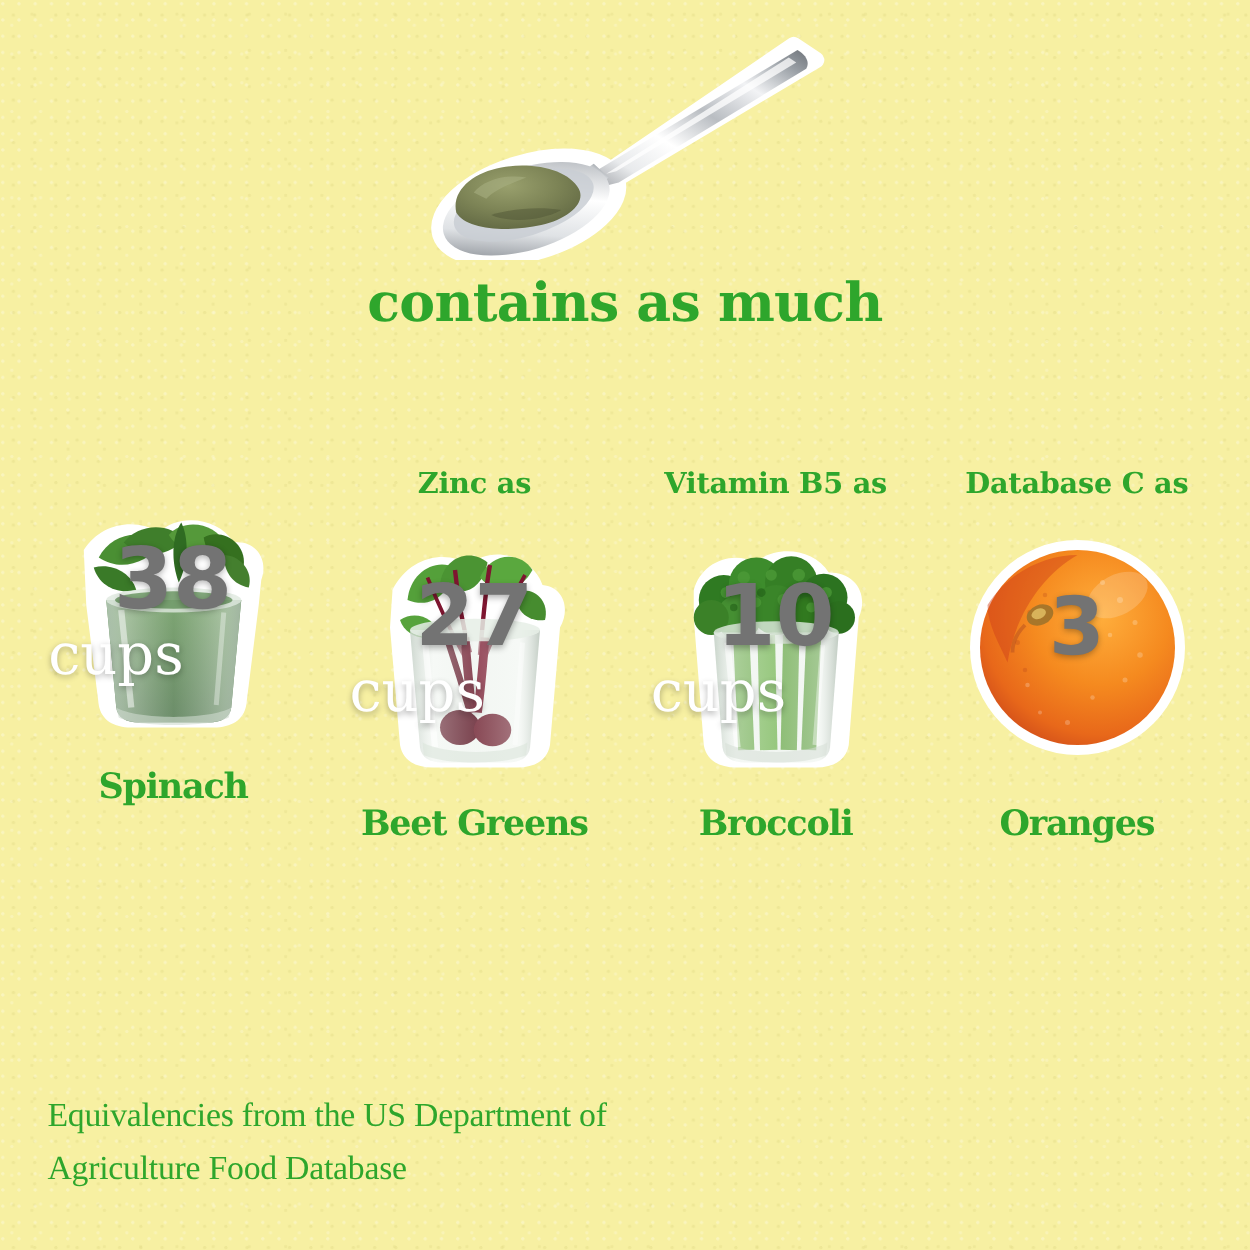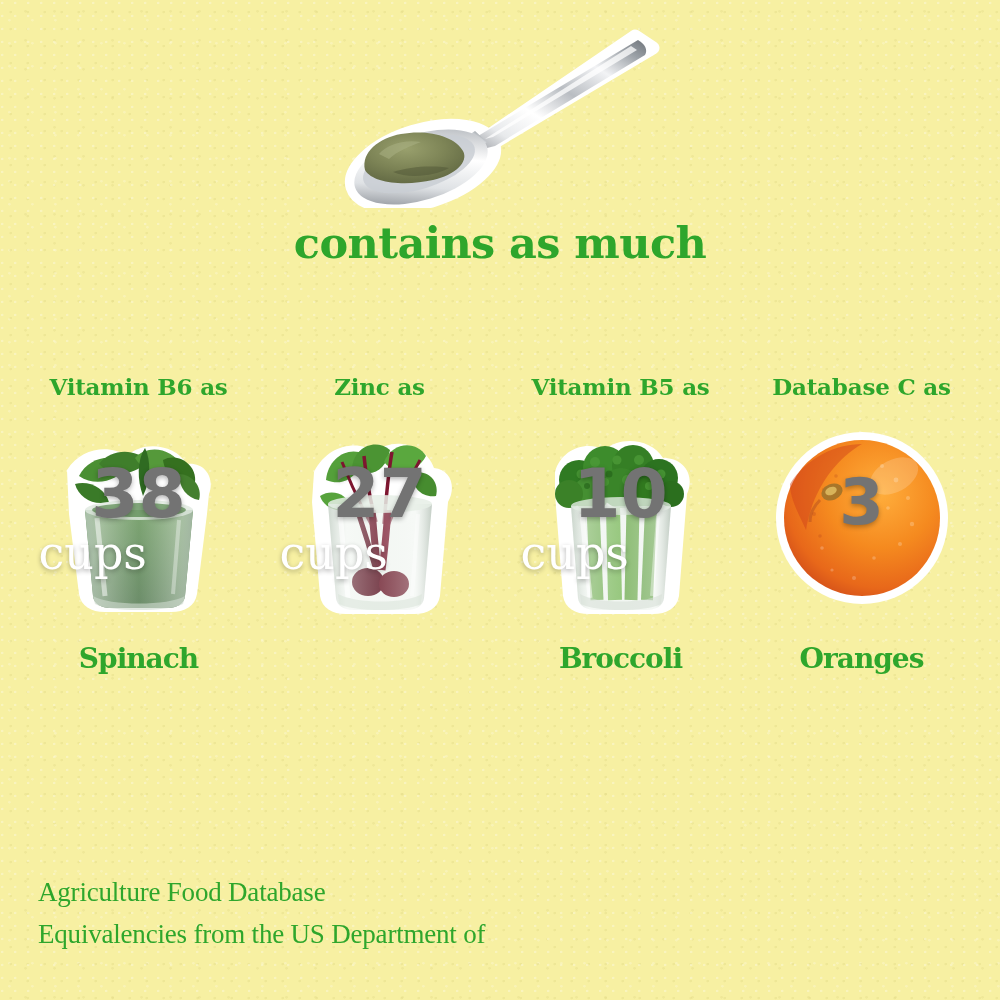--- a/index.html
+++ b/index.html
@@ -178,21 +178,20 @@
 
     <path d="M296 26 L302 30 L158 117 L150 119 Z" fill="#ffffff" opacity=".75"></path>
   </svg>
 </div>
 
 <div class="headline">contains as much</div>
 
 <div class="columns">
 
   <div class="col">
-    <div class="nutrient">Vitamin B6 as</div>
     <div class="figure">
       <svg viewBox="0 0 200 200" width="200" height="200">
         <defs>
           <linearGradient id="glassA" x1="0" y1="0" x2="1" y2="0">
             <stop offset="0" stop-color="#b9c9bc" stop-opacity=".85"></stop>
             <stop offset="0.16" stop-color="#eef3ee" stop-opacity=".55"></stop>
             <stop offset="0.5" stop-color="#d6e2d6" stop-opacity=".35"></stop>
             <stop offset="0.85" stop-color="#eef3ee" stop-opacity=".55"></stop>
             <stop offset="1" stop-color="#aebdb1" stop-opacity=".85"></stop>
           </linearGradient>
@@ -279,20 +278,21 @@
         <path d="M48 86 L152 86 L144 180 C143 188 136 192 126 192 L74 192
                  C64 192 57 188 56 180 Z" fill="url(#glassB)"></path>
         <ellipse cx="100" cy="86" rx="52" ry="9" fill="#e6eee6" opacity=".85"></ellipse>
         <path d="M60 94 L68 180" stroke="#ffffff" stroke-width="5" opacity=".6" fill="none"></path>
         <path d="M138 96 L132 178" stroke="#ffffff" stroke-width="4" opacity=".4" fill="none"></path>
         <path d="M58 176 C76 186 126 186 142 176 L141 186 C124 194 76 194 59 186 Z" fill="#d9e3d9" opacity=".55"></path>
       </svg>
       <div class="amount">27</div>
       <div class="cups">cups</div>
     </div>
+    <div class="foodname">Beet Greens</div>
   </div>
 
   <div class="col">
     <div class="nutrient">Vitamin B5 as</div>
     <div class="figure">
       <svg viewBox="0 0 200 200" width="200" height="200">
         <defs>
           <linearGradient id="glassC" x1="0" y1="0" x2="1" y2="0">
             <stop offset="0" stop-color="#bdcbbf" stop-opacity=".8"></stop>
             <stop offset="0.18" stop-color="#f1f6f1" stop-opacity=".45"></stop>
@@ -402,15 +402,15 @@
         <ellipse cx="132" cy="58" rx="26" ry="16" transform="rotate(-28 132 58)" fill="#ffffff" opacity=".18"></ellipse>
       </svg>
       <div class="amount solo">3</div>
     </div>
     <div class="foodname">Oranges</div>
   </div>
 
 </div>
 
 <div class="footer">
+  <span>Equivalencies from the US Department of</span>
   <span>Agriculture Food Database</span>
-  <span>Equivalencies from the US Department of</span>
 </div>
 
 </body></html>

